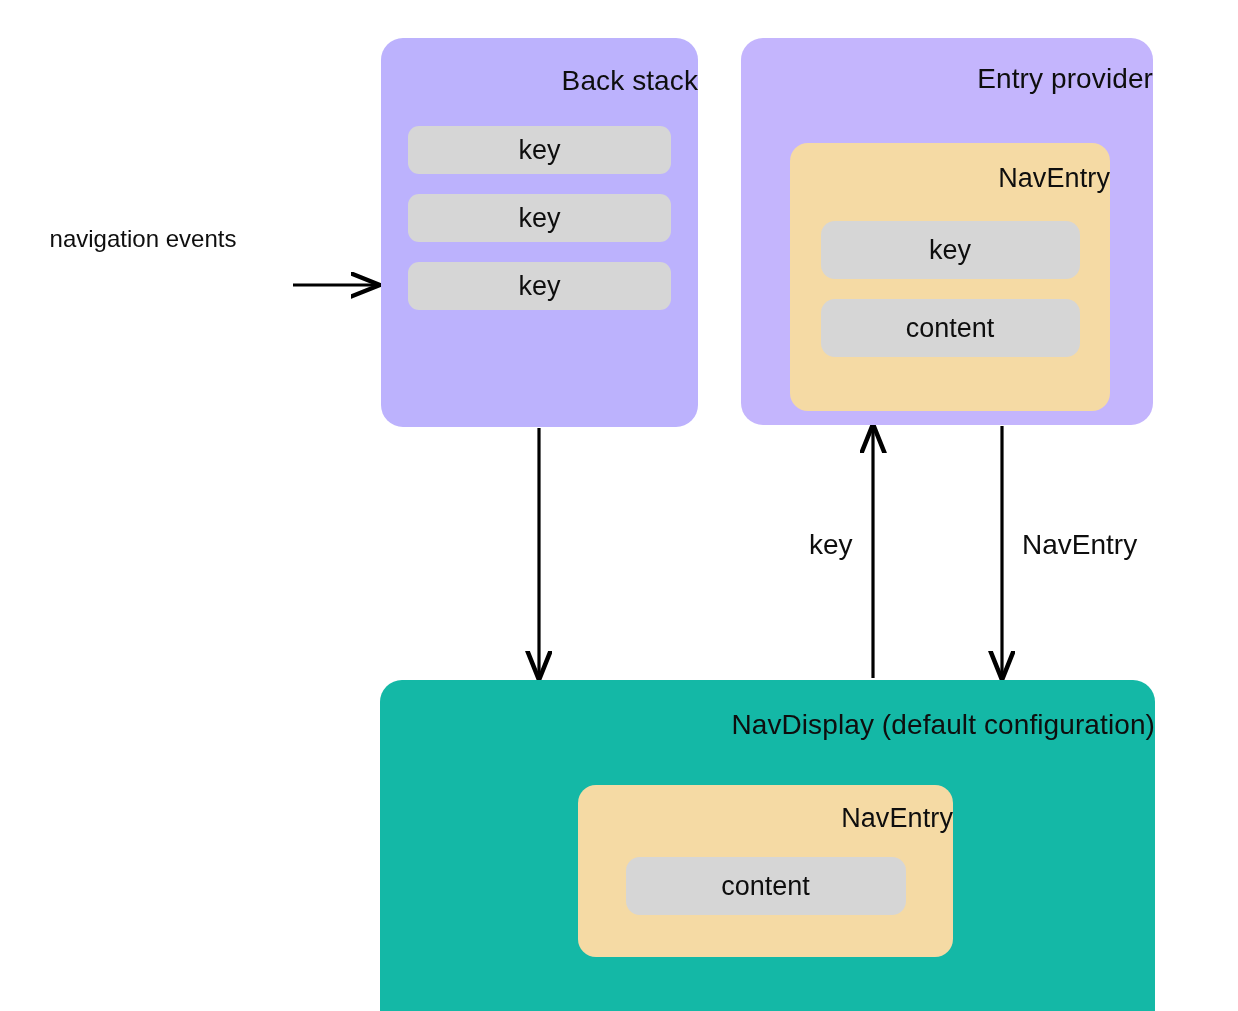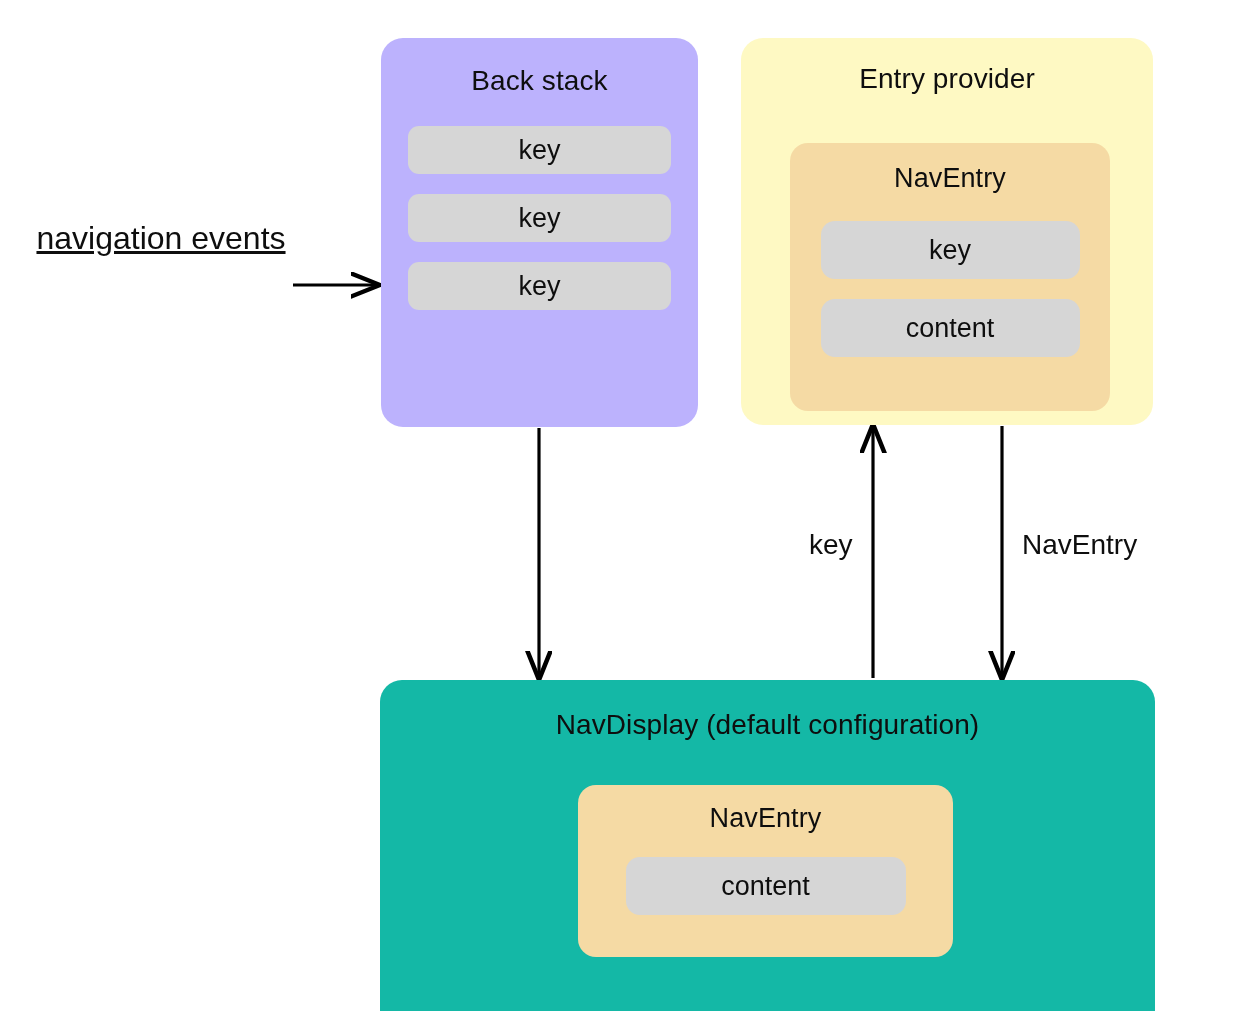--- a/index.html
+++ b/index.html
@@ -21,21 +21,21 @@
     inset: 0;
   }
 
   
   .panel {
     position: absolute;
     border-radius: 22px;
     box-sizing: border-box;
   }
   .panel-title {
-    text-align: center;
+    text-align: right;
     font-size: 28px;
     line-height: 34px;
     letter-spacing: 0.1px;
     color: #0e0e0e;
     white-space: nowrap;
   }
 
   
   #back-stack {
     left: 381px;
@@ -69,21 +69,21 @@
     width: 263px;
     height: 48px;
   }
 
   
   #entry-provider {
     left: 741px;
     top: 38px;
     width: 412px;
     height: 387px;
-    background: #fef9c3;
+    background: #c4b5fd;
     padding-top: 24px;
   }
   #entry-provider .panel-title { margin-bottom: 16px; }
 
   #provider-nav-entry {
     position: absolute;
     left: 49px;
     top: 105px;
     width: 320px;
     height: 268px;
@@ -130,28 +130,27 @@
   }
   #display-nav-entry .chip {
     width: 280px;
     height: 58px;
     border-radius: 14px;
   }
 
   
   #nav-events-label {
     position: absolute;
-    left: 26px;
+    left: 8px;
     top: 218px;
     width: 270px;
     text-align: center;
-    font-size: 32px;
+    font-size: 24px;
     line-height: 41px;
     color: #0e0e0e;
-    text-decoration: underline;
   }
 
   
   .edge-label {
     position: absolute;
     font-size: 28px;
     line-height: 34px;
     color: #0e0e0e;
     white-space: nowrap;
   }

